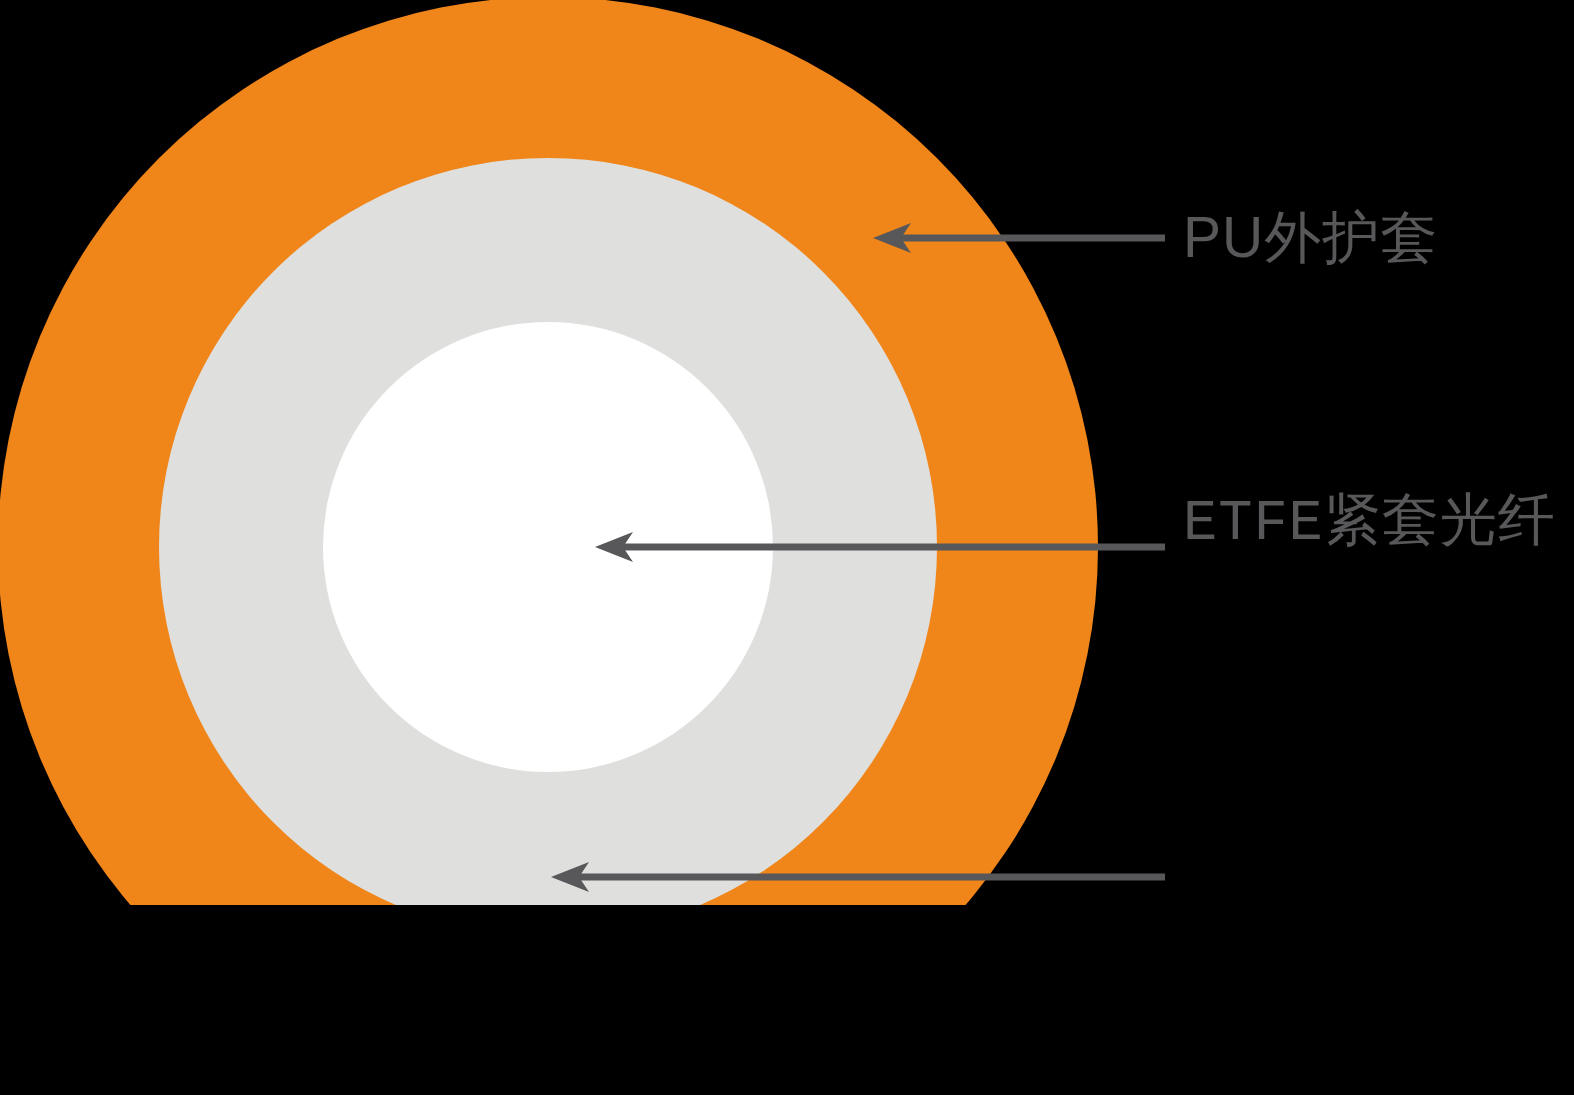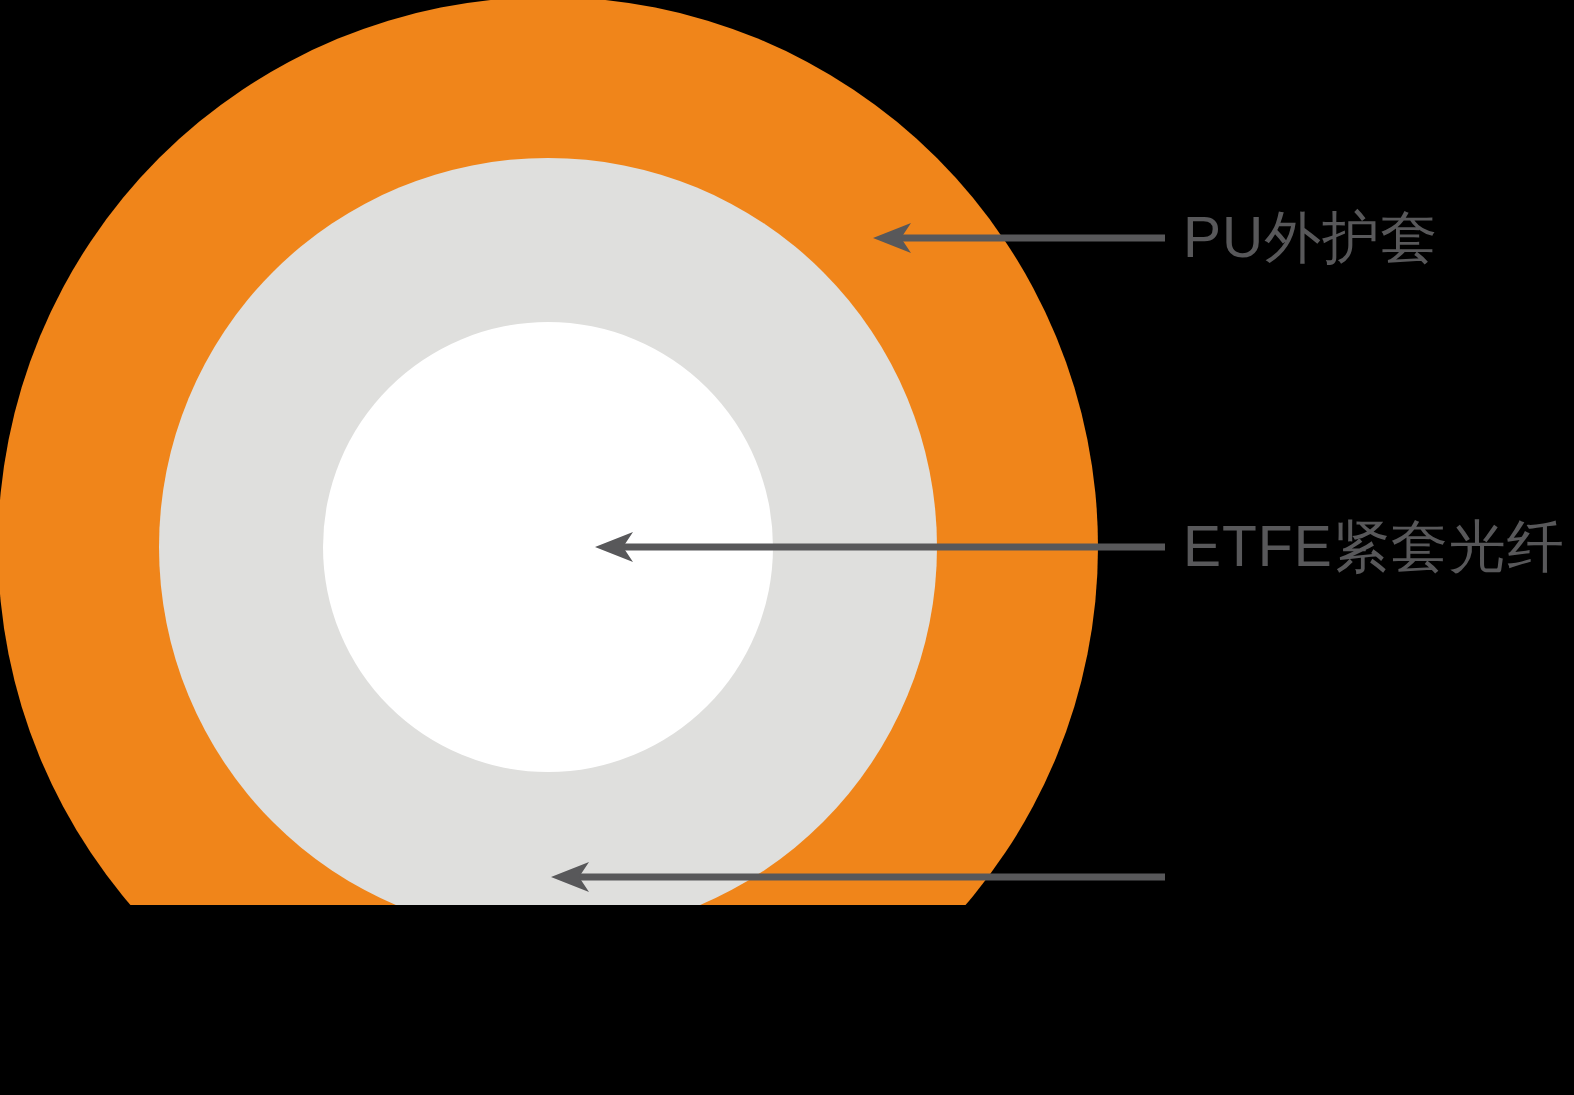--- a/index.html
+++ b/index.html
@@ -59,21 +59,21 @@
     left: 1183px;
     height: 80px;
     display: flex;
     align-items: center;
     color: #58585A;
     font-size: 57px;
     letter-spacing: 1px;
     white-space: nowrap;
   }
   .label-1 { top: 198px; }
-  .label-2 { top: 507px; }
+  .label-2 { top: 480px; font-family: Liberation Mono, monospace; }
   .label-3 { top: 837px; }
 </style>
 </head>
 <body>
 
 <div class="stage">
 
   <div class="layer layer-outer"></div>
   <div class="layer layer-middle"></div>
   <div class="layer layer-inner"></div>

